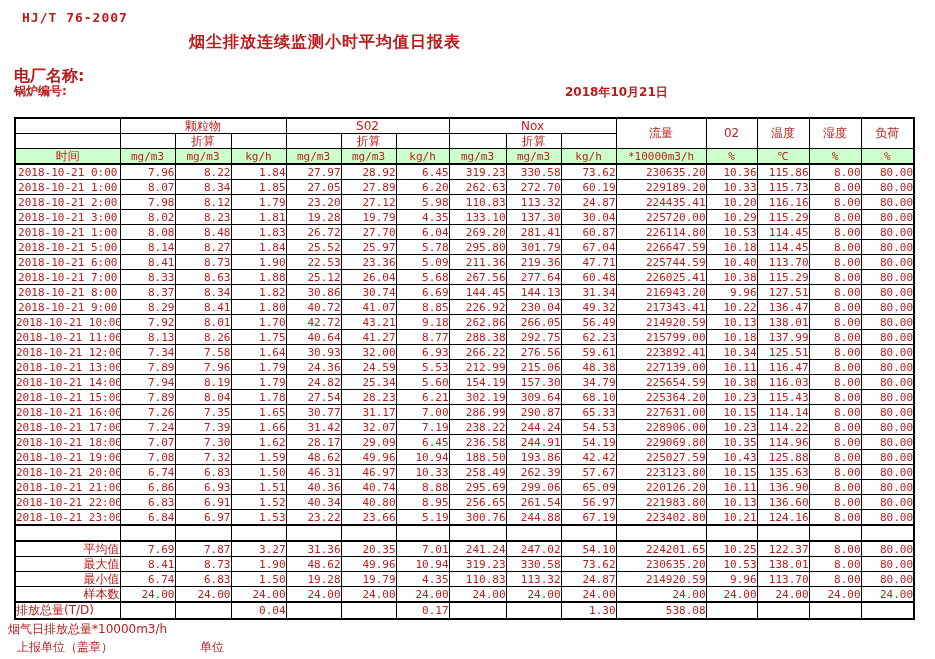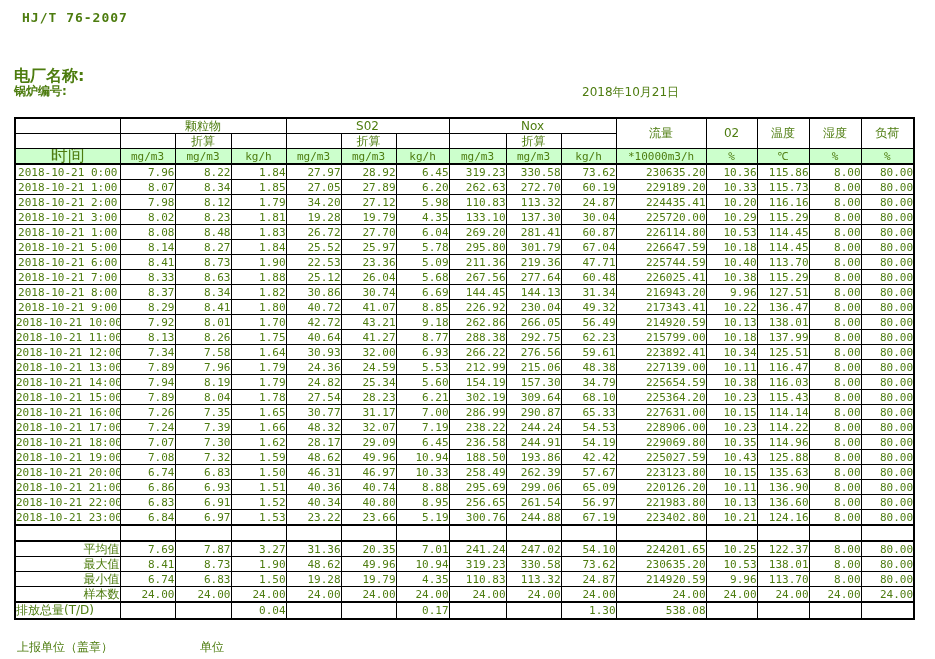--- a/index.html
+++ b/index.html
@@ -1,50 +1,51 @@
 <!DOCTYPE html>
 <html><head>
 <meta charset="utf-8">
 <style>
   html,body{margin:0;padding:0;background:#fff;}
-  .page{position:relative;width:935px;height:659px;background:#ffffff;color:#4d7c0f;
+  .page{position:relative;width:935px;height:659px;background:#ffffff;color:#b91c1c;
         font-family:"DejaVu Sans",sans-serif;overflow:hidden;}
   .std{position:absolute;left:22px;top:10px;font:bold 13px "DejaVu Sans Mono",monospace;letter-spacing:1px;}
   .title{position:absolute;left:14px;top:32px;width:622px;text-align:center;
          font-size:16px;font-weight:bold;letter-spacing:1px;}
   .plant{position:absolute;left:14px;top:66px;font-size:16px;font-weight:bold;}
   .boiler{position:absolute;left:14px;top:83px;font-size:12px;font-weight:bold;}
-  .date{position:absolute;left:565px;top:84px;font-size:12px;font-weight:normal;margin-left:17px;}
+  .date{position:absolute;left:565px;top:84px;font-size:12px;font-weight:bold;}
 
   table.report{position:absolute;left:14px;top:117px;width:899px;table-layout:fixed;
         border-collapse:collapse;border:2px solid #000;
         font-family:"DejaVu Sans Mono",monospace;font-size:11px;}
   table.report td{border:1px solid #000;padding:0;height:14px;line-height:13px;
         overflow:hidden;white-space:nowrap;}
   thead td{text-align:center;font-family:"DejaVu Sans",sans-serif;font-size:12px;height:12px;line-height:12px;}
   tr.green td{background:#ccffcc;border-bottom:2px solid #000;height:14px;}
   tr.green td.c-unit{font-family:"DejaVu Sans Mono",monospace;font-size:11px;text-align:center;}
-  tr.green td.c-time-head{font-family:Liberation Mono, monospace;font-size:17px;text-align:center;}
+  tr.green td.c-time-head{font-family:Liberation Serif, serif;font-size:12px;text-align:center;}
   td.c-time{text-align:center;}
   td.c-num{text-align:right;padding-right:7px;}
   td.c-label{text-align:right;padding-right:2px;font-family:"DejaVu Sans",sans-serif;font-size:12px;}
   td.c-total-label{text-align:left;text-indent:-12px;font-family:"DejaVu Sans",sans-serif;font-size:12px;}
   tr.spacer td{border-top:2px solid #000;border-bottom:2px solid #000;}
   tr.thick-bottom td{border-bottom:2px solid #000;}
   tr.total-row td{height:15px;}
 
   .foot1{position:absolute;left:8px;top:621px;font-size:12px;}
   .foot2{position:absolute;left:17px;top:639px;font-size:12px;}
   .foot3{position:absolute;left:200px;top:639px;font-size:12px;}
 </style>
 </head>
 <body>
 
 <div class="page">
   <div class="std">HJ/T  76-2007</div>
+  <div class="title">烟尘排放连续监测小时平均值日报表</div>
   <div class="plant">电厂名称:</div>
   <div class="boiler">锅炉编号:</div>
   <div class="date">2018年10月21日</div>
 
   <table class="report">
     <colgroup>
       <col style="width:105px">
         <col style="width:55px">
         <col style="width:56px">
         <col style="width:55px">
@@ -135,21 +136,21 @@
           <td class="c-num">10.33</td>
           <td class="c-num">115.73</td>
           <td class="c-num">8.00</td>
           <td class="c-num">80.00</td>
         </tr>
         <tr class="data-row">
           <td class="c-time">2018-10-21  2:00</td>
           <td class="c-num">7.98</td>
           <td class="c-num">8.12</td>
           <td class="c-num">1.79</td>
-          <td class="c-num">34.20</td>
+          <td class="c-num">23.20</td>
           <td class="c-num">27.12</td>
           <td class="c-num">5.98</td>
           <td class="c-num">110.83</td>
           <td class="c-num">113.32</td>
           <td class="c-num">24.87</td>
           <td class="c-num">224435.41</td>
           <td class="c-num">10.20</td>
           <td class="c-num">116.16</td>
           <td class="c-num">8.00</td>
           <td class="c-num">80.00</td>
@@ -390,21 +391,21 @@
           <td class="c-num">10.15</td>
           <td class="c-num">114.14</td>
           <td class="c-num">8.00</td>
           <td class="c-num">80.00</td>
         </tr>
         <tr class="data-row">
           <td class="c-time">2018-10-21 17:00</td>
           <td class="c-num">7.24</td>
           <td class="c-num">7.39</td>
           <td class="c-num">1.66</td>
-          <td class="c-num">48.32</td>
+          <td class="c-num">31.42</td>
           <td class="c-num">32.07</td>
           <td class="c-num">7.19</td>
           <td class="c-num">238.22</td>
           <td class="c-num">244.24</td>
           <td class="c-num">54.53</td>
           <td class="c-num">228906.00</td>
           <td class="c-num">10.23</td>
           <td class="c-num">114.22</td>
           <td class="c-num">8.00</td>
           <td class="c-num">80.00</td>
@@ -609,15 +610,16 @@
           <td class="c-num">1.30</td>
           <td class="c-num">538.08</td>
           <td class="c-num"></td>
           <td class="c-num"></td>
           <td class="c-num"></td>
           <td class="c-num"></td>
         </tr>
       </tbody>
   </table>
 
+  <div class="foot1">烟气日排放总量*10000m3/h</div>
   <div class="foot2">上报单位（盖章）</div>
   <div class="foot3">单位</div>
 </div>
 
 </body></html>

